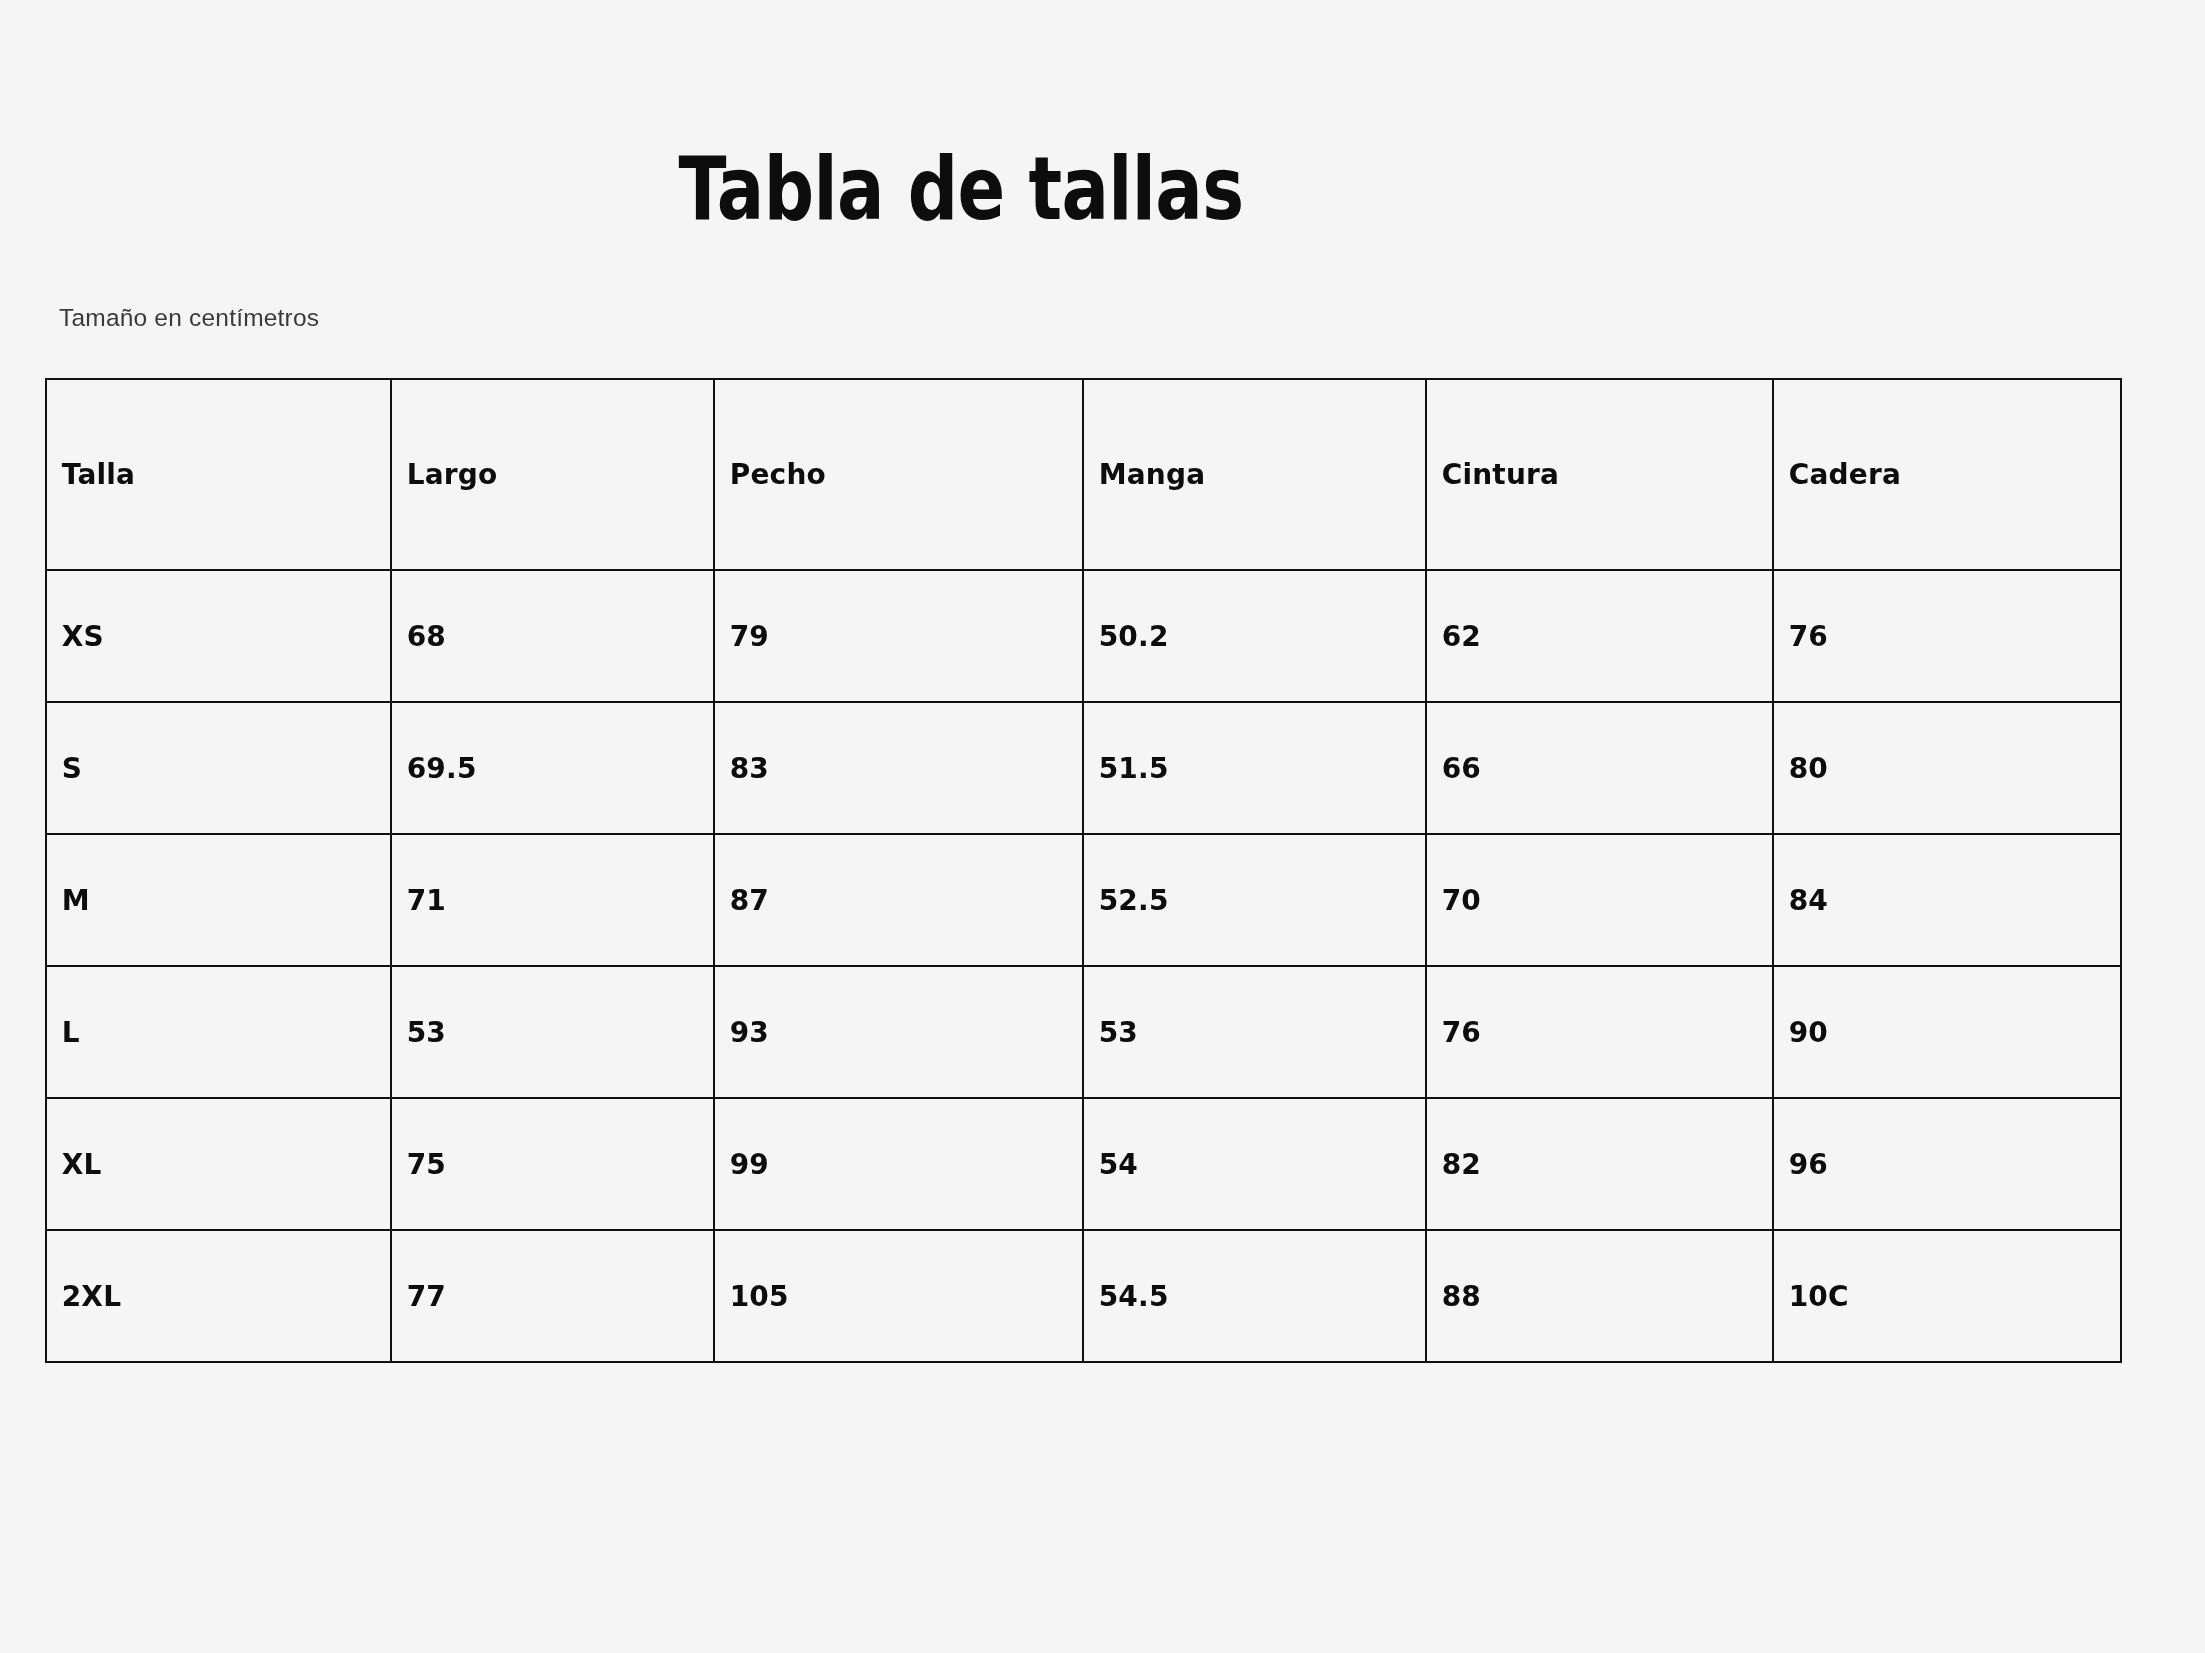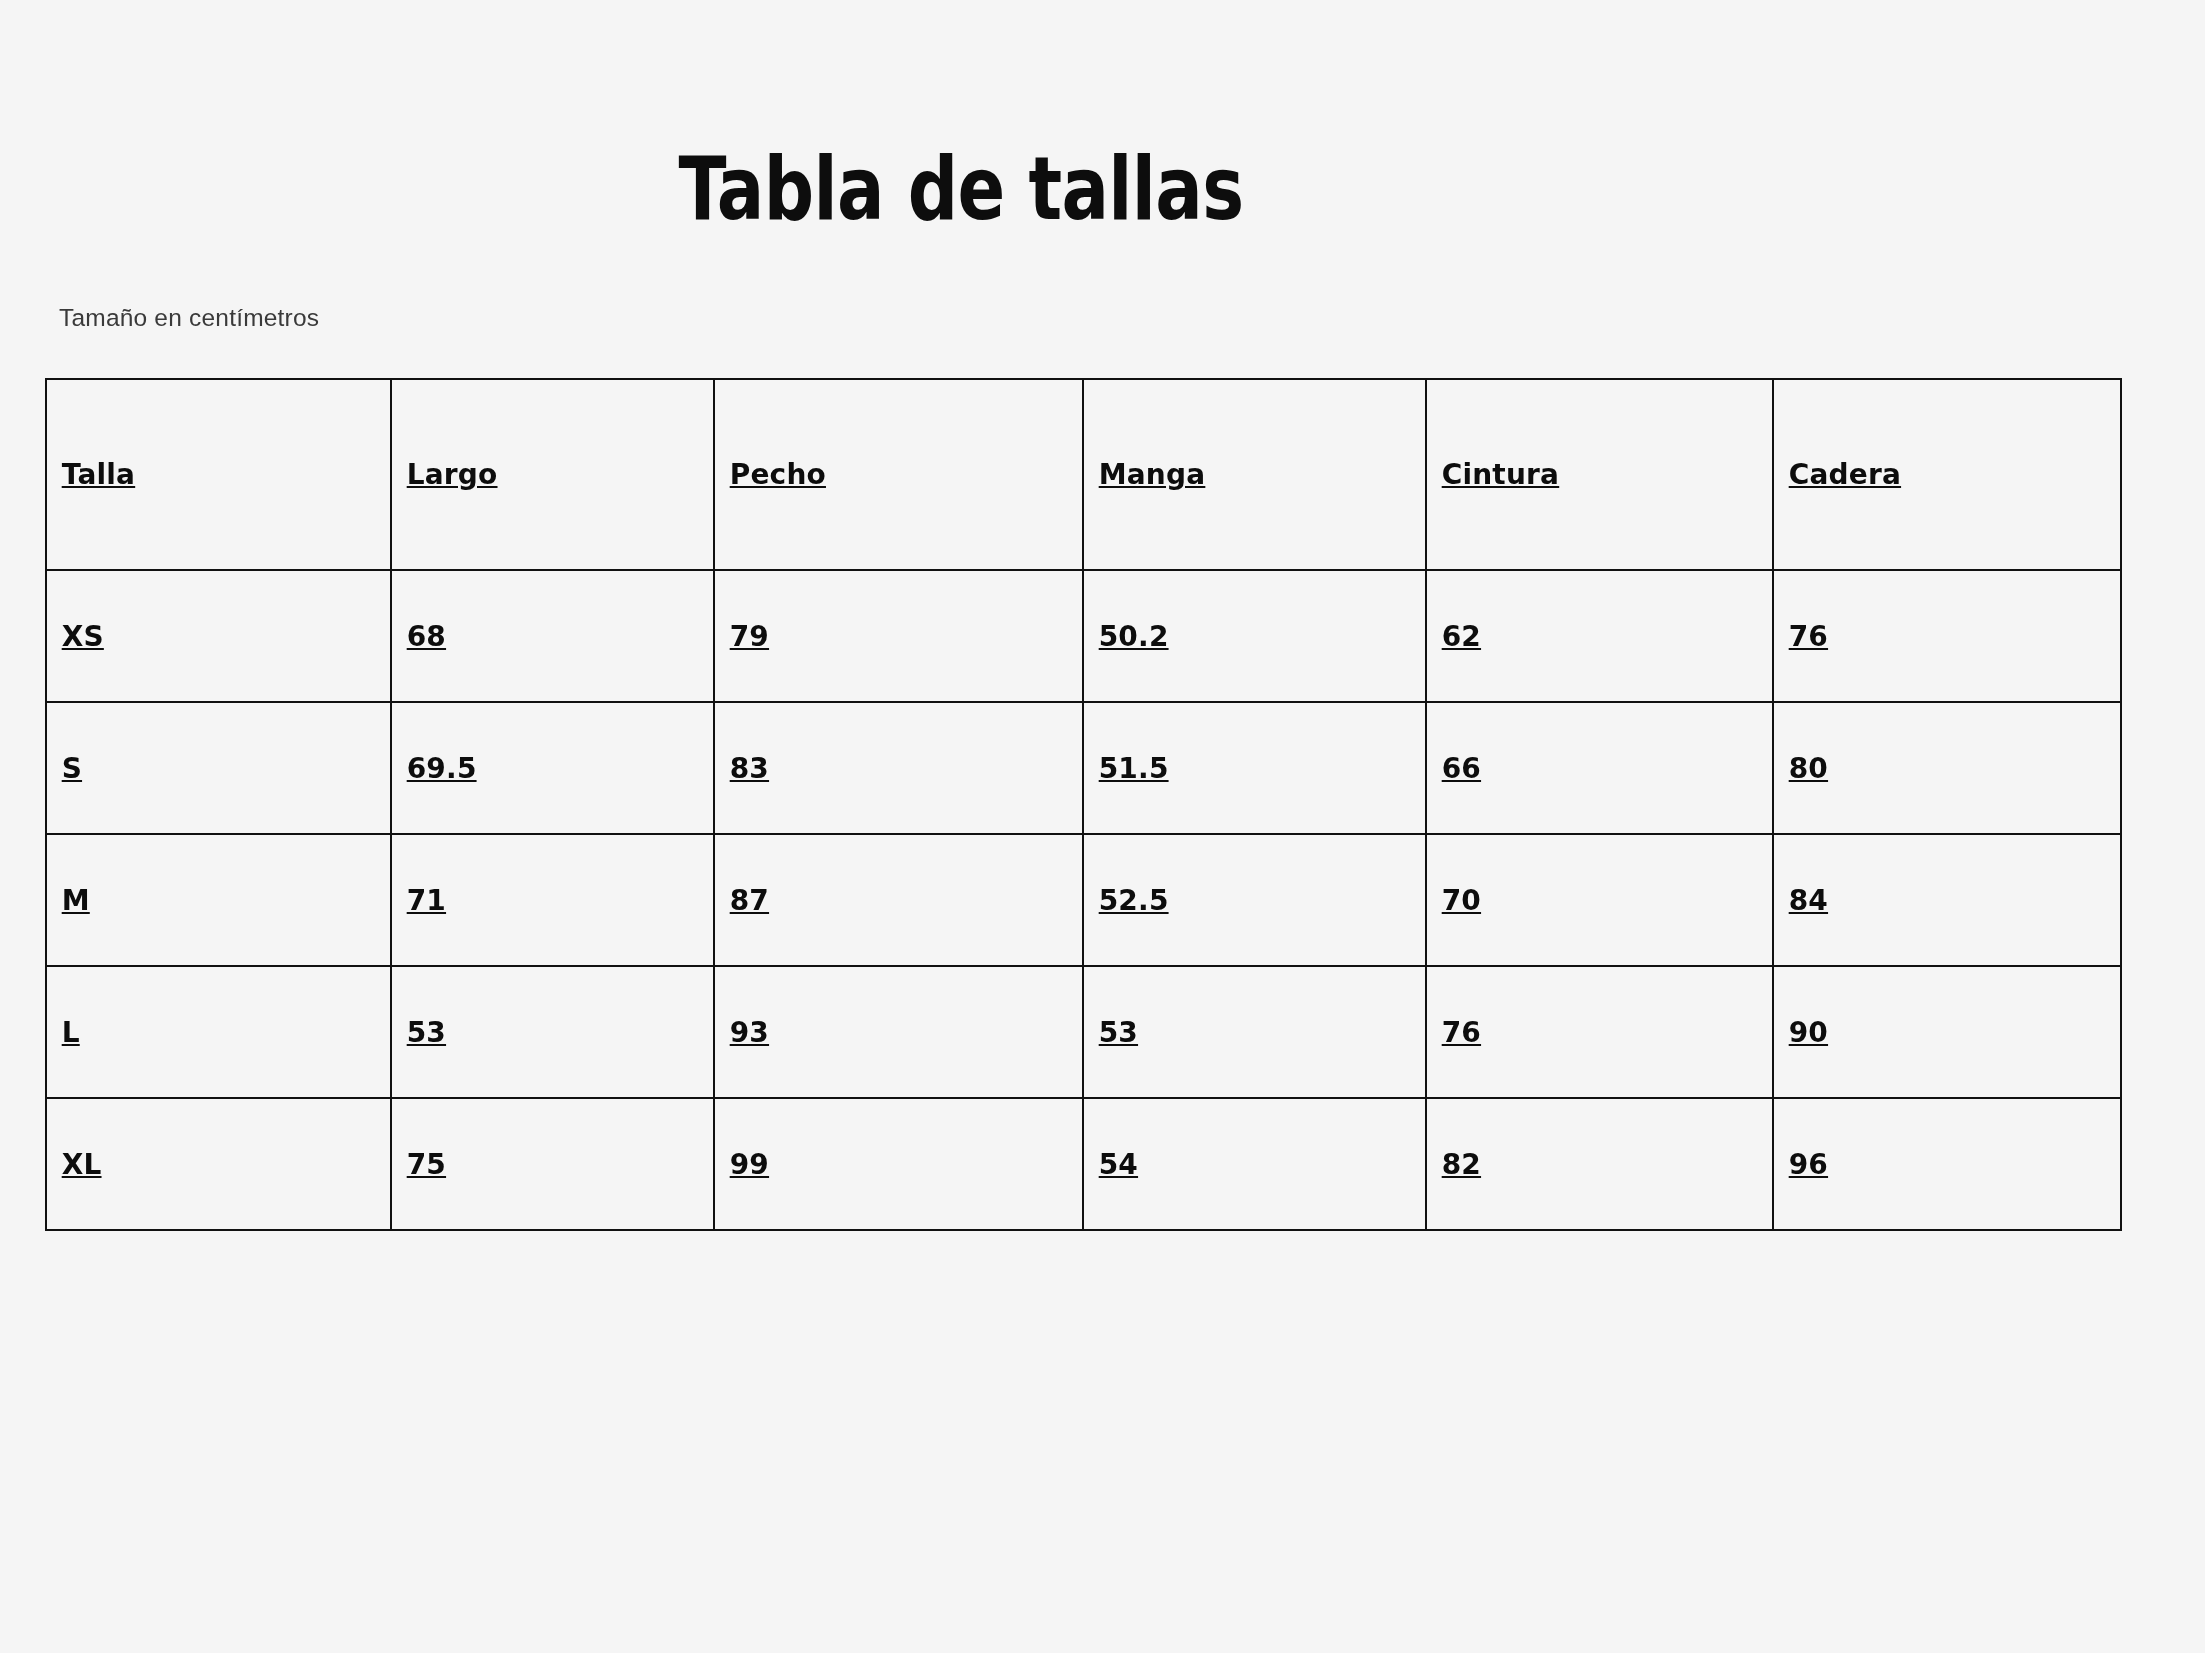--- a/index.html
+++ b/index.html
@@ -62,21 +62,20 @@
   table.size-table th {
     border: 2.5px solid #111111;
     text-align: left;
     vertical-align: middle;
     font-family: "DejaVu Sans", sans-serif;
     font-weight: 700;
     font-size: 28px;
     color: #0d0d0d;
     padding: 0 0 0 14.7px;
     letter-spacing: 0.2px;
-    text-decoration: underline;
   }
 
   table.size-table thead th {
     height: 189px;
     vertical-align: middle;
   }
 
   table.size-table tbody td {
     height: 130px;
     border-radius: 26px;
@@ -152,18 +151,26 @@
           <td>90</td>
         </tr>
         <tr>
           <td>XL</td>
           <td>75</td>
           <td>99</td>
           <td>54</td>
           <td>82</td>
           <td>96</td>
         </tr>
+        <tr>
+          <td>2XL</td>
+          <td>77</td>
+          <td>105</td>
+          <td>54.5</td>
+          <td>88</td>
+          <td>10C</td>
+        </tr>
       </tbody>
     </table>
   </div>
 
 </div>
 
 
 </body></html>

